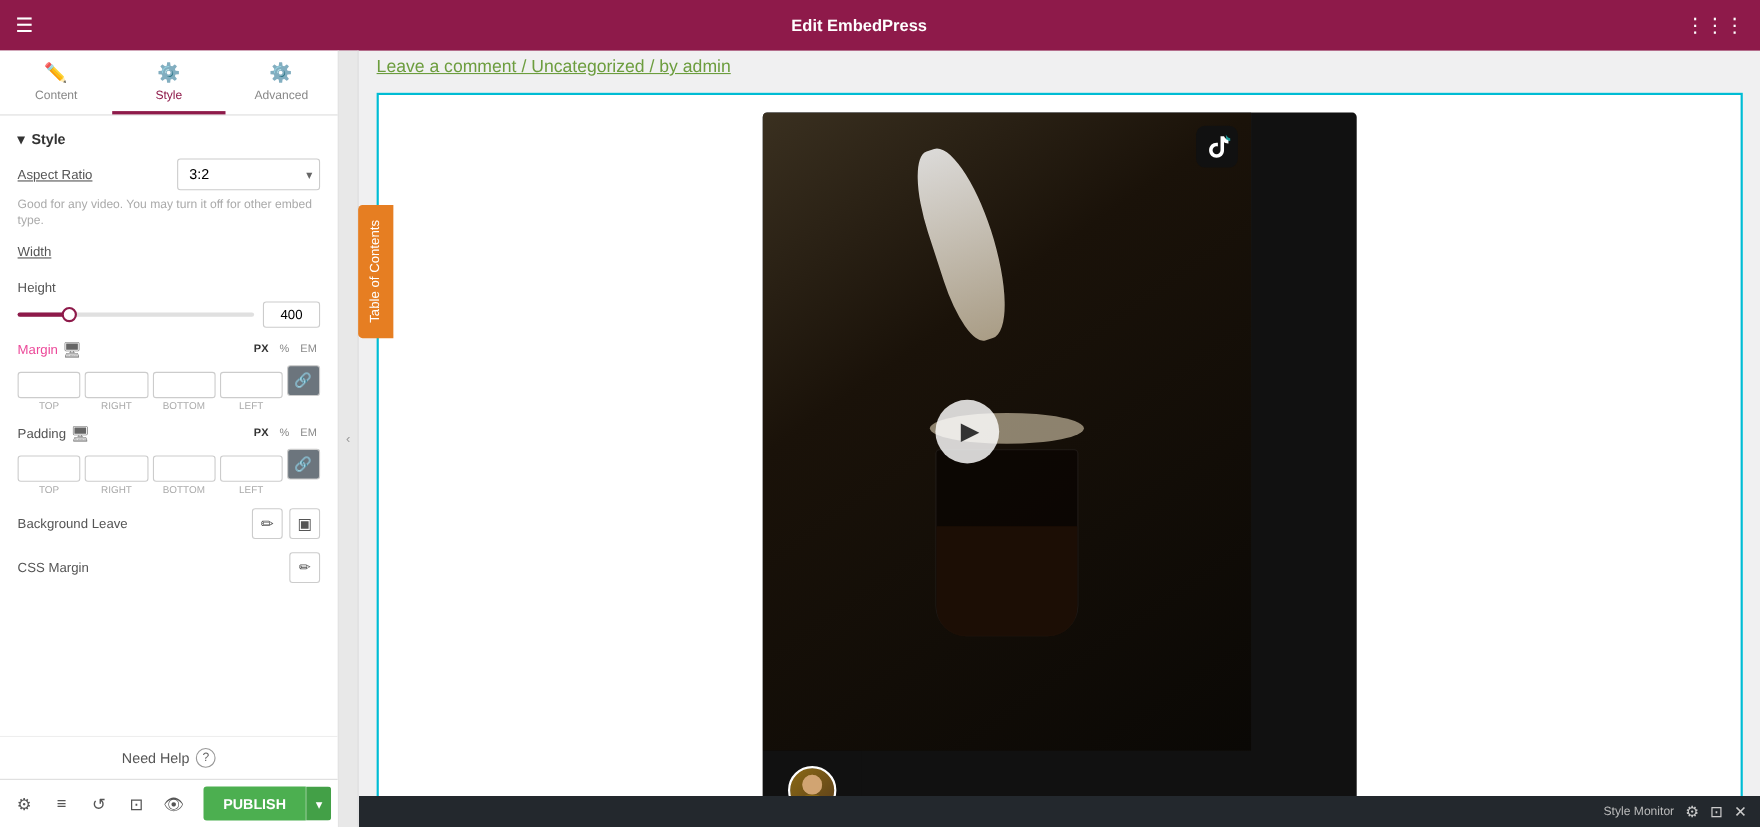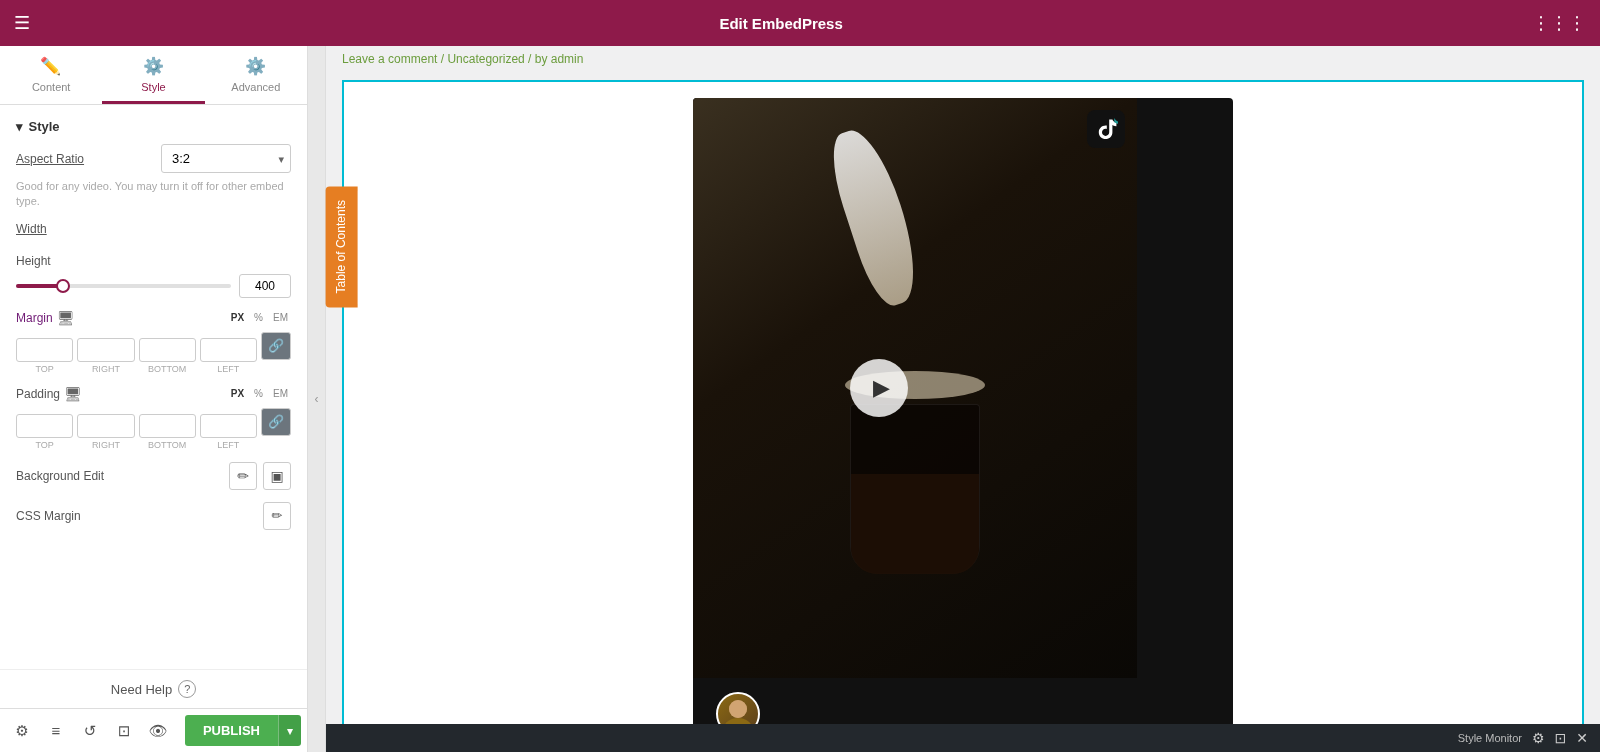--- a/index.html
+++ b/index.html
@@ -68,21 +68,21 @@
             <div style="height:4px; background:#8e1a4a; border-radius:2px; width:22%;"></div>
             <div style="width:14px; height:14px; background:white; border:2px solid #8e1a4a; border-radius:50%; position:absolute; top:-5px; left:22%; transform:translateX(-50%); cursor:grab;"></div>
           </div>
           <input type="text" value="400" style="width: 52px; padding: 4px 6px; border: 1px solid rgb(204, 204, 204); border-radius: 3px; font-size: 12px; text-align: center;">
         </div>
       </div>
 
       <div style="padding:0 16px 12px;">
         <div style="display:flex; align-items:center; justify-content:space-between; margin-bottom:6px;">
           <div style="display:flex; align-items:center; gap:4px;">
-            <span style="font-size:12px; color:#701a75;">Margin</span>
+            <span style="font-size:12px; color:#ec4899;">Margin</span>
             <span style="font-size:14px; color:#666; cursor:pointer;">🖥</span>
           </div>
           <div style="display:flex; gap:4px; font-size:10px; color:#888;">
             <span style="cursor:pointer; font-weight:600; color:#333; padding:1px 3px;">PX</span>
             <span style="cursor:pointer; padding:1px 3px;">%</span>
             <span style="cursor:pointer; padding:1px 3px;">EM</span>
           </div>
         </div>
         <div style="display:flex; gap:4px; align-items:flex-end;">
           <div style="display:flex; flex-direction:column; align-items:center; gap:2px; flex:1;">
@@ -132,21 +132,21 @@
           </div>
           <div style="display:flex; flex-direction:column; align-items:center; gap:2px; flex:1;">
             <input type="text" style="width: 100%; padding: 5px 4px; border: 1px solid rgb(204, 204, 204); border-radius: 3px; font-size: 11px; text-align: center;">
             <span style="font-size:9px; color:#aaa; text-transform:uppercase;">LEFT</span>
           </div>
           <div style="width:30px; height:28px; border:1px solid #ccc; border-radius:3px; background:#6c757d; color:white; display:flex; align-items:center; justify-content:center; cursor:pointer; font-size:13px; flex-shrink:0; margin-bottom:14px;">🔗</div>
         </div>
       </div>
 
       <div style="display:flex; align-items:center; justify-content:space-between; padding:0 16px 12px;">
-        <span style="font-size:12px; color:#555;">Background Edit</span>
+        <span style="font-size:12px; color:#555;">Background Leave</span>
         <div style="display:flex; gap:6px;">
           <div style="width:28px; height:28px; border:1px solid #ccc; border-radius:3px; display:flex; align-items:center; justify-content:center; cursor:pointer; font-size:14px; color:#555;">✏</div>
           <div style="width:28px; height:28px; border:1px solid #ccc; border-radius:3px; display:flex; align-items:center; justify-content:center; cursor:pointer; font-size:14px; color:#555;">▣</div>
         </div>
       </div>
 
       <div style="display:flex; align-items:center; justify-content:space-between; padding:0 16px 12px;">
         <span style="font-size:12px; color:#555;">CSS Margin</span>
         <div style="width:28px; height:28px; border:1px solid #ccc; border-radius:3px; display:flex; align-items:center; justify-content:center; cursor:pointer; font-size:13px; color:#555;">✏</div>
       </div>
@@ -173,21 +173,21 @@
   </div>
 
   <div style="width:18px; background:#e8e8e8; display:flex; align-items:center; justify-content:center; cursor:pointer; color:#999; font-size:12px; flex-shrink:0; border-right:1px solid #ddd;">‹</div>
 
   <div style="position:absolute; left:326px; top:140px; z-index:20;">
     <div style="background:#e67e22; color:white; writing-mode:vertical-rl; transform:rotate(180deg); padding:14px 8px; font-size:12px; cursor:pointer; border-radius:0 4px 4px 0; line-height:1.3;">Table of Contents</div>
   </div>
 
   <div style="flex:1; background:#f0f0f1; overflow:auto; position:relative;">
 
-    <div style="padding:6px 16px; font-size:12px; color:#6c9d3e;">Leave a comment / Uncategorized / by admin</div>
+    <div style="padding:6px 16px; font-size:16px; color:#6c9d3e;text-decoration:underline;">Leave a comment / Uncategorized / by admin</div>
 
     <div style="padding:8px 16px 40px;">
       <div style="background:white; border:2px solid #00bcd4; padding:16px; display:flex; justify-content:center; min-height:640px;">
 
         <div style="position:relative; width:540px; border-radius:4px; overflow:hidden; background:#111;">
 
           <div style="width:444px; height:580px; background:linear-gradient(180deg,#2a2a2a 0%,#1a1209 50%,#0d0a06 100%); position:relative; overflow:hidden;">
 
             <div style="position:absolute; inset:0; background:linear-gradient(145deg, #3a3020 0%, #1a1209 35%, #0a0805 100%);"></div>
 

